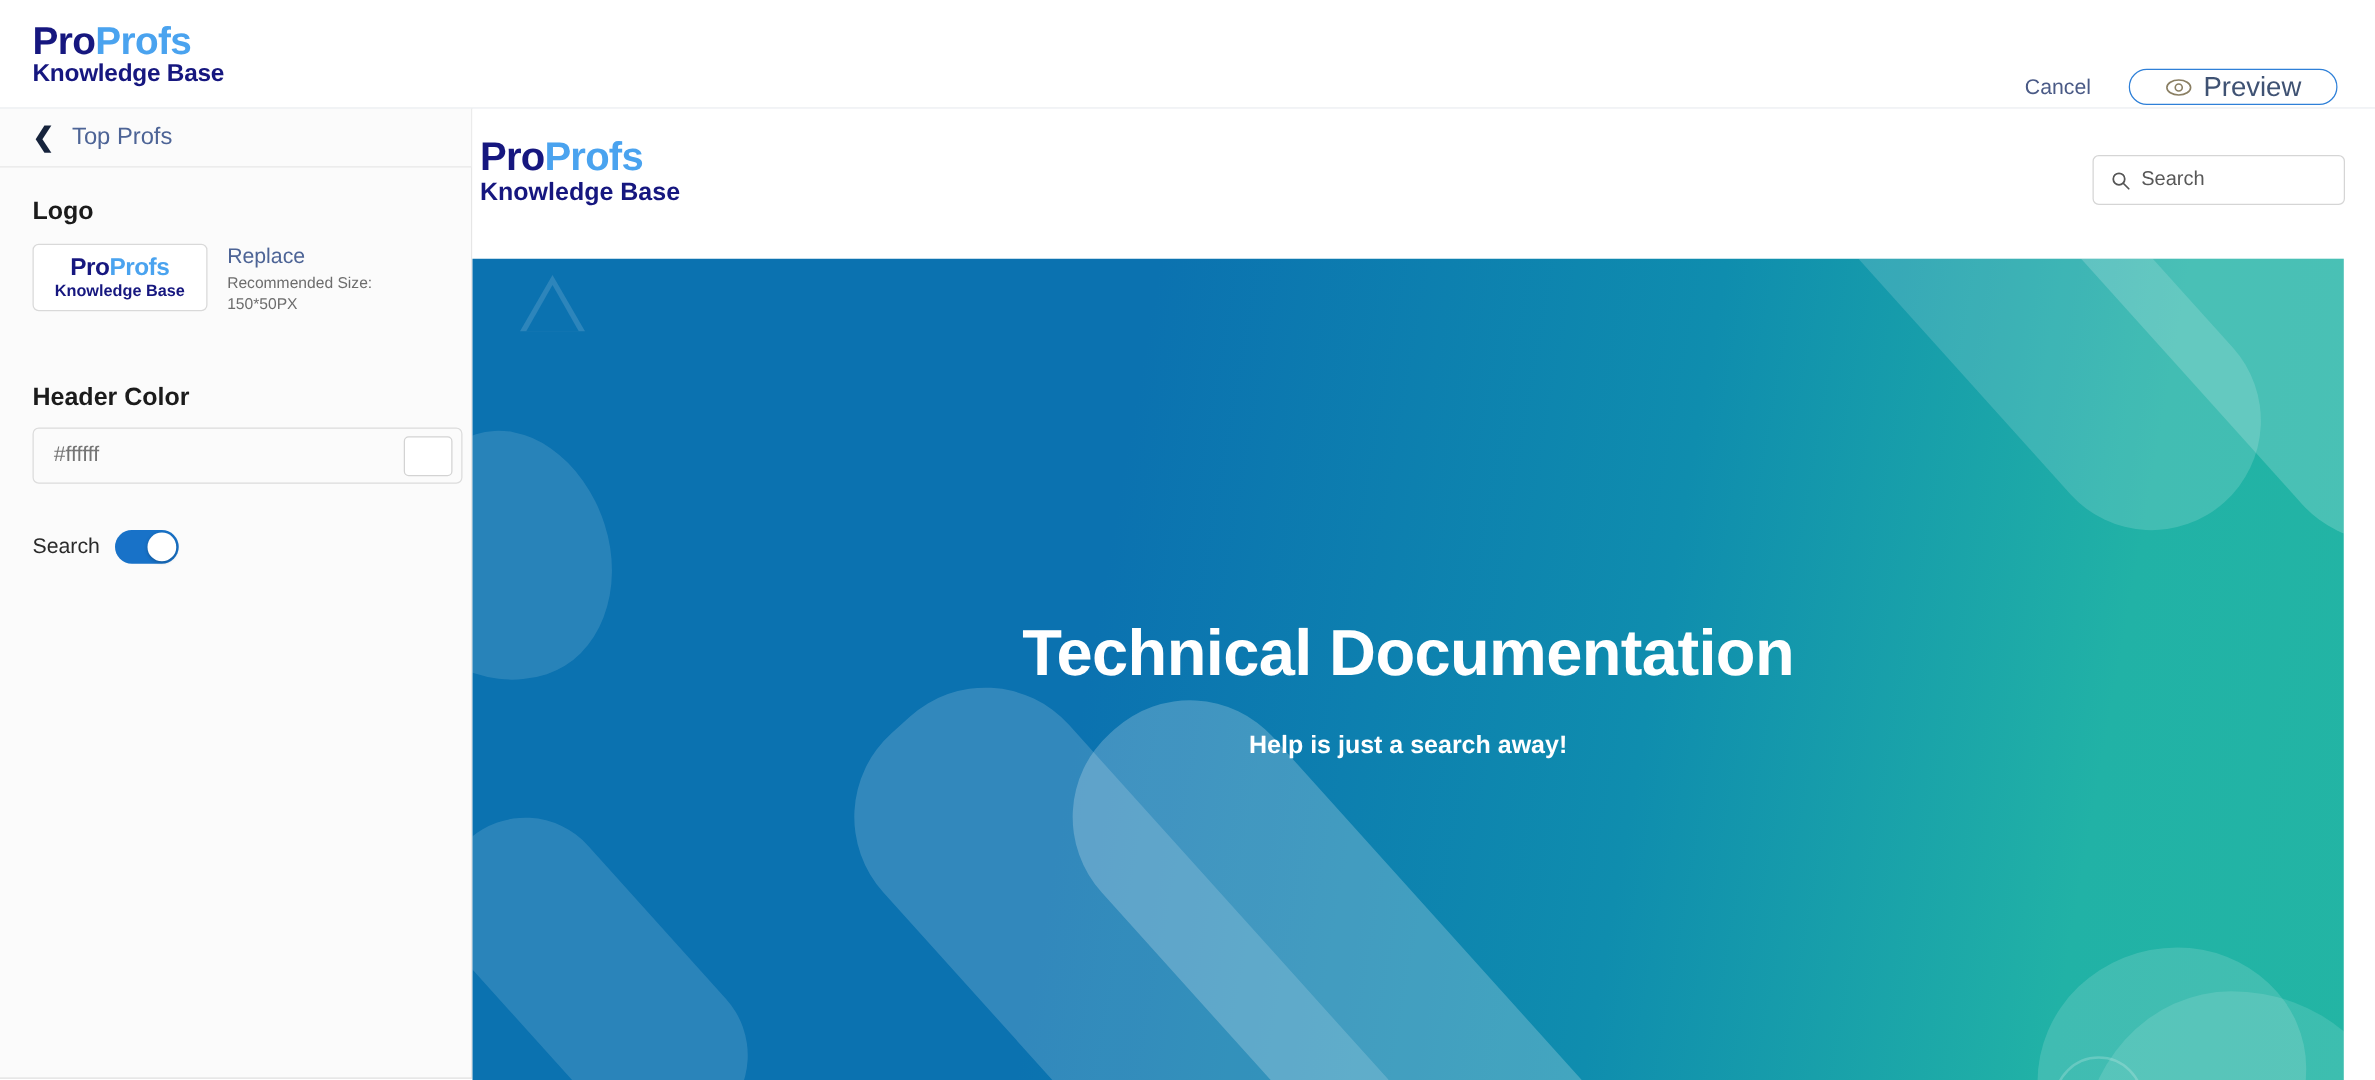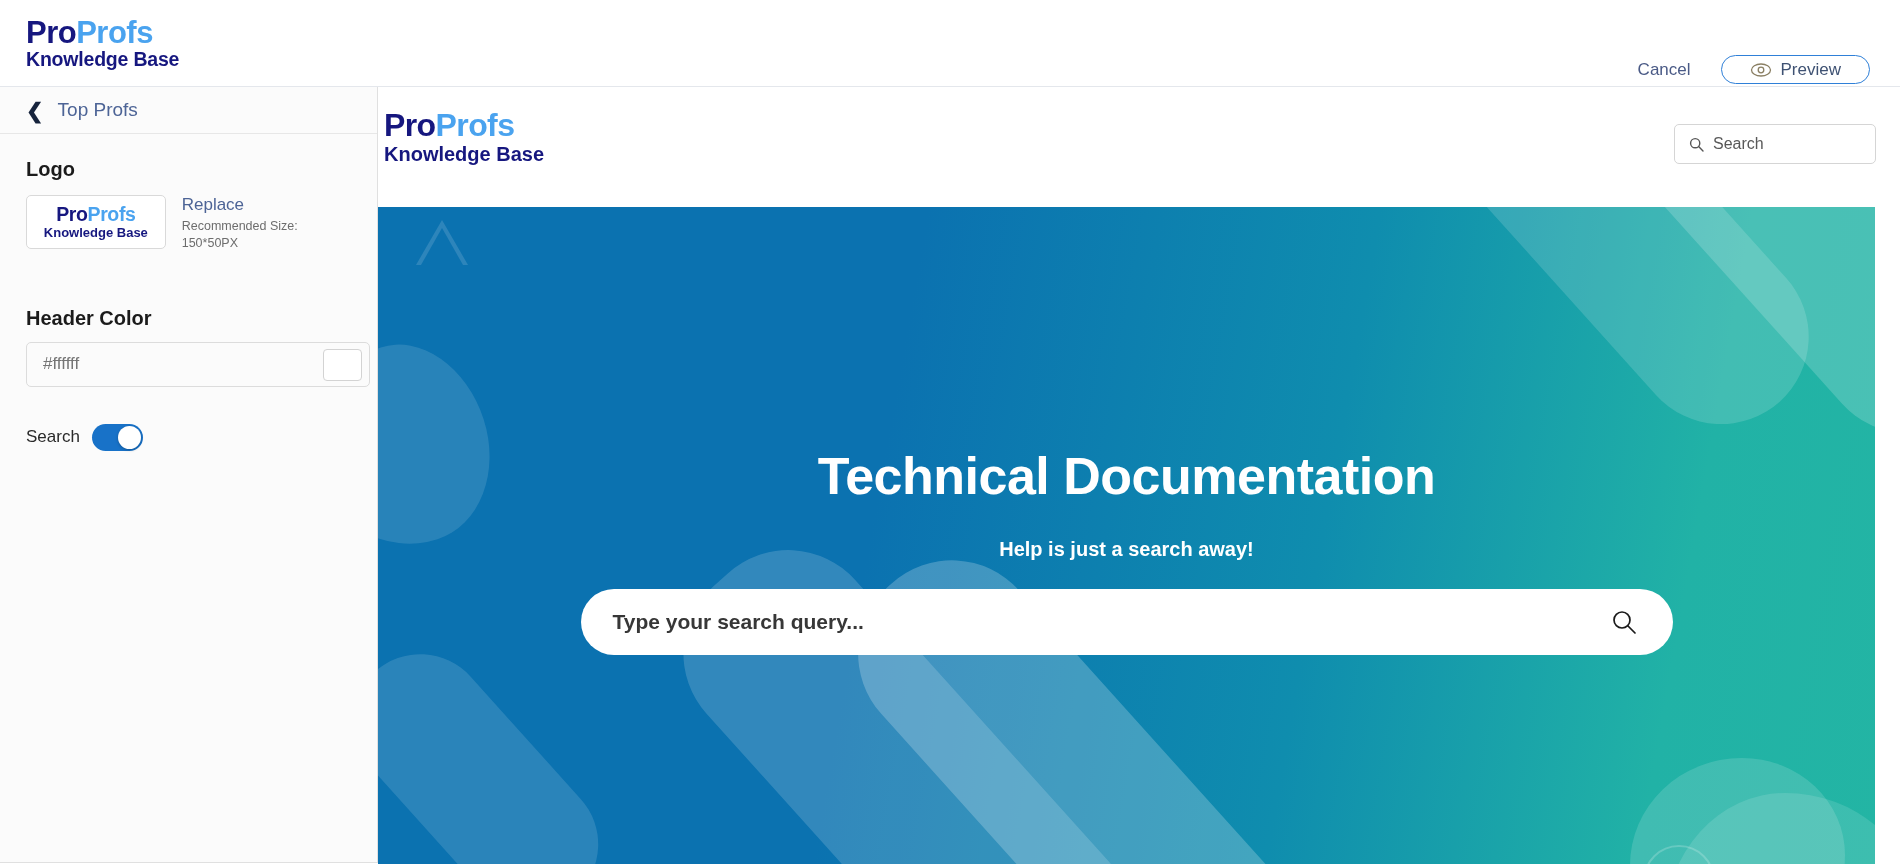--- a/index.html
+++ b/index.html
@@ -33,21 +33,21 @@
     display: flex; align-items: center; gap: 16px; margin-top: 26px;
   }
   .btn-cancel {
     font-size: 17px; color: #4a5a86; background: none; border: none;
     cursor: pointer; padding: 8px 14px; font-family: inherit;
   }
   .btn-preview {
     display: flex; align-items: center; gap: 9px;
     height: 29px; padding: 0 28px;
     border: 1px solid #2f80d8; border-radius: 22px;
-    background: #ffffff; color: #3f5273; font-size: 17px;
+    background: #ffffff; color: #3f5273; font-size: 22px;
     cursor: pointer; font-family: inherit;
   }
   .btn-save {
     height: 43px; padding: 0 27px;
     border: none; border-radius: 22px;
     background: #1872c8; color: #ffffff; font-size: 17px;
     cursor: pointer; font-family: inherit;
   }
 
   
@@ -303,25 +303,16 @@
     <div class="pill pill-d"></div>
     <div class="pill pill-e"></div>
     <div class="blob-r"></div>
     <div class="blob-r2"></div>
     <div class="circ-outline"></div>
 
     <div class="hero-content">
       <div class="hero-title">Technical Documentation</div>
       <div class="hero-sub">Help is just a search away!</div>
 
-      <div class="hero-searchbar">
-        <span class="hero-search-text">Type your search query...</span>
-        <span>
-          <svg width="26" height="26" viewBox="0 0 26 26">
-            <circle cx="11" cy="11" r="8" fill="none" stroke="#1a1a1a" stroke-width="1.7"></circle>
-            <line x1="17" y1="17" x2="24" y2="24" stroke="#1a1a1a" stroke-width="1.7" stroke-linecap="round"></line>
-          </svg>
-        </span>
-      </div>
     </div>
   </div>
 
 </div>
 
 </body></html>

